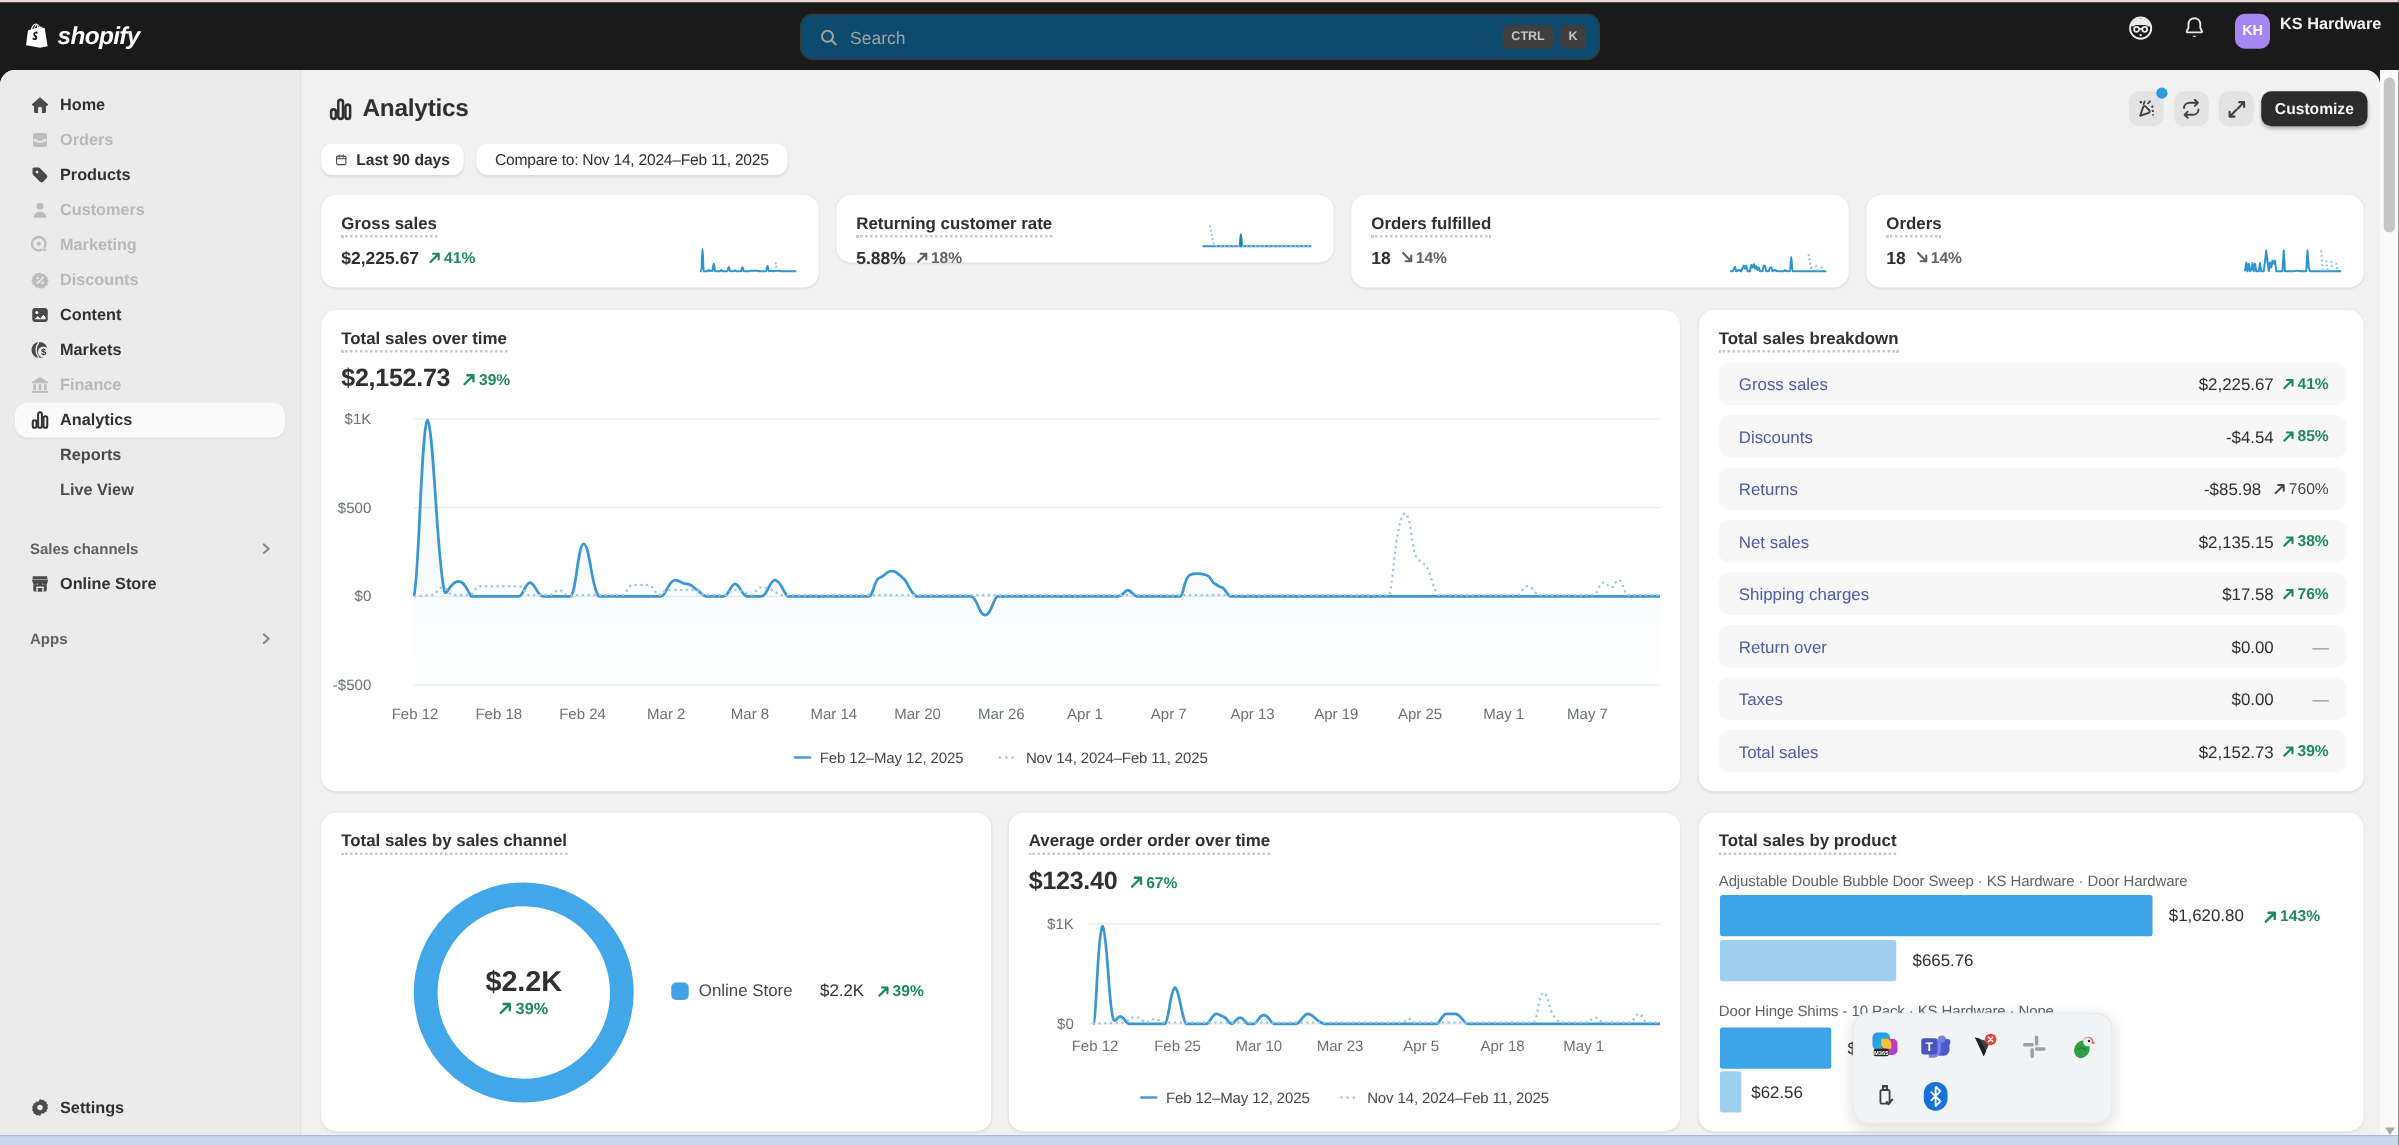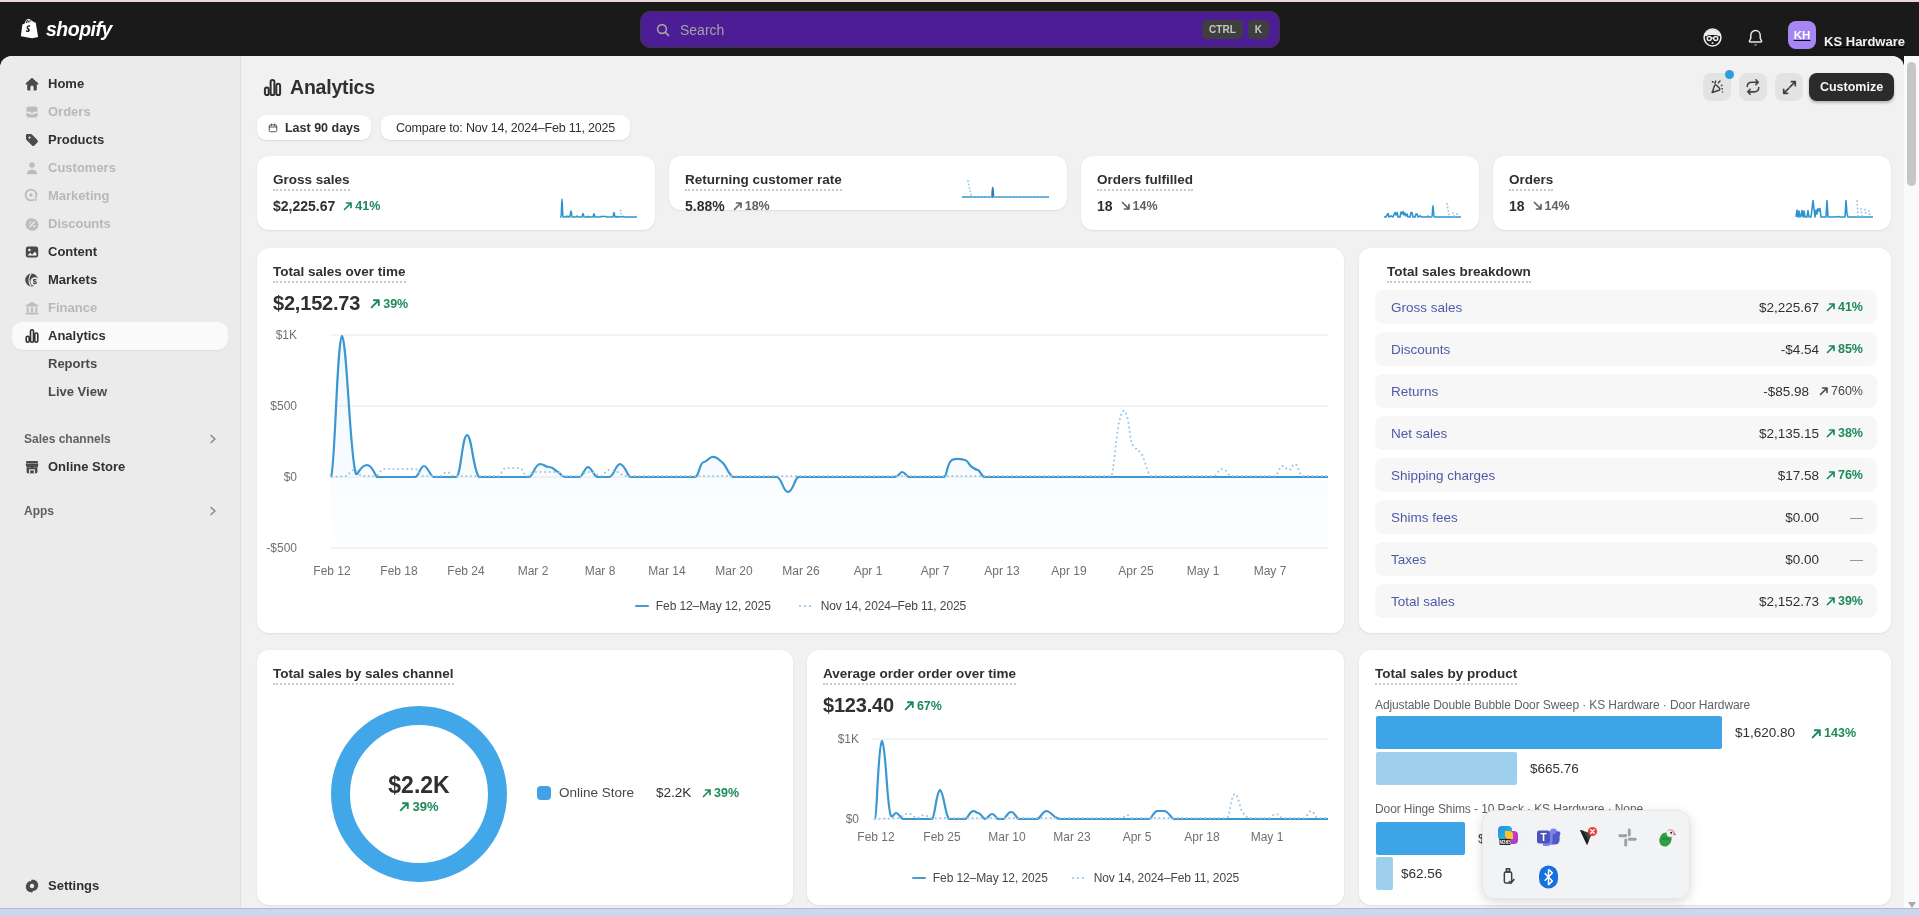--- a/index.html
+++ b/index.html
@@ -10,24 +10,24 @@
 #shell { position:absolute; top:56px; left:0; width:1904px; height:852px; background:#ebebeb; border-radius:12px 12px 0 0; overflow:hidden; }
 #sidebar { position:absolute; top:0; left:0; width:240px; height:852px; background:#ebebeb; }
 #main { position:absolute; top:0; left:240px; width:1664px; height:852px; background:#f1f1f1; border-left:1px solid #e0e0e0; }
 #taskbar { position:absolute; left:0; top:908px; width:1919px; height:8px; background:#ccd6ec; border-top:1px solid #aebbd8; }
 #scroll { position:absolute; left:1904px; top:56px; width:15px; height:852px; background:#fafafa; }
 #thumb { position:absolute; left:3px; top:6px; width:9px; height:124px; background:#c6c6c6; border-radius:5px; }
 #scrollarrow { position:absolute; left:4px; top:846px; width:0; height:0; border-left:4px solid transparent; border-right:4px solid transparent; border-top:6px solid #a9a9a9; }
 
 #logo { position:absolute; left:20px; top:12px; height:30px; display:flex; align-items:center; }
 #logoword { color:#fff; font-size:19.5px; font-weight:700; font-style:italic; letter-spacing:-0.5px; margin-left:5px; }
-#search { position:absolute; left:640px; top:9px; width:640px; height:37px; background:#4c1d95; border:1px solid #3a3a3a; border-radius:10px; display:flex; align-items:center; padding:0 10px 0 14px; }
+#search { position:absolute; left:640px; top:9px; width:640px; height:37px; background:#0c4a6e; border:1px solid #3a3a3a; border-radius:10px; display:flex; align-items:center; padding:0 10px 0 14px; }
 #search .ph { color:#a3a3a3; font-size:14px; margin-left:9px; flex:1; }
 .kbd { background:#3f3f3f; color:#c6c6c6; font-size:10px; font-weight:700; border-radius:5px; padding:4px 7px; margin-left:5px; }
-#topright { position:absolute; right:14px; top:9px; height:38px; display:flex; align-items:flex-end;text-decoration:underline; }
+#topright { position:absolute; right:14px; top:9px; height:38px; display:flex; align-items:flex-start; }
 #avatar { width:28px; height:28px; background:#a586f2; border-radius:8px; color:#fff; font-size:11.5px; font-weight:700; display:flex; align-items:center; justify-content:center; }
 #shopname { color:#f2f2f2; font-size:13px; font-weight:700; margin-left:8px; }
 
 .nav { position:absolute; left:12px; width:216px; height:28px; line-height:28px; font-size:13px; font-weight:600; color:#303030; padding-left:36px; border-radius:10px; }
 .nav.sel { background:#fafafa; box-shadow:0 1px 2px rgba(0,0,0,0.06); }
 .nav.dis { color:#b8b8b8; }
 .nav .ni { position:absolute; left:12px; top:6px; width:16px; height:16px; }
 .nav.sub { padding-left:36px; font-weight:600; color:#4a4a4a; }
 .sechead { position:absolute; left:12px; width:216px; height:28px; line-height:28px; font-size:12px; font-weight:700; color:#616161; padding-left:12px; }
 .chev { position:absolute; right:10px; top:9px; width:10px; height:10px; }
@@ -327,21 +327,21 @@
             <span>Feb 12–May 12, 2025</span>
             <span class="ldots" style="margin-left:28px">
               <i></i>
               <i></i>
               <i></i>
             </span>
             <span>Nov 14, 2024–Feb 11, 2025</span>
           </div>
     </div>
     <div class="card" style="left:1118px;top:192px;width:532px;height:385px">
-      <div style="position:absolute;left:28px;top:14px"><span class="ctitle">Total sales breakdown</span></div>
+      <div style="position:absolute;left:16px;top:14px"><span class="ctitle">Total sales breakdown</span></div>
       <div class="brow" style="top:42px">
             <span class="lbl">Gross sales</span>
             <span class="v">$2,225.67</span>
             <span class="pct g"><svg width="10" height="10" viewBox="0 0 10 10" style="margin-right:2px">
                 <path d="M1.5 8.5 L8 2 M3.5 2 H8 V6.5" stroke="#1e8a5b" stroke-width="1.7" fill="none" stroke-linecap="round" stroke-linejoin="round"></path>
               </svg>41%</span>
           </div>
       <div class="brow" style="top:84px">
             <span class="lbl">Discounts</span>
             <span class="v">-$4.54</span>
@@ -364,21 +364,21 @@
               </svg>38%</span>
           </div>
       <div class="brow" style="top:210px">
             <span class="lbl">Shipping charges</span>
             <span class="v">$17.58</span>
             <span class="pct g"><svg width="10" height="10" viewBox="0 0 10 10" style="margin-right:2px">
                 <path d="M1.5 8.5 L8 2 M3.5 2 H8 V6.5" stroke="#1e8a5b" stroke-width="1.7" fill="none" stroke-linecap="round" stroke-linejoin="round"></path>
               </svg>76%</span>
           </div>
       <div class="brow" style="top:252px">
-            <span class="lbl">Shims fees</span>
+            <span class="lbl">Return over</span>
             <span class="v">$0.00</span>
             <span class="pct">
               <span class="dash">—</span>
             </span>
           </div>
       <div class="brow" style="top:294px">
             <span class="lbl">Taxes</span>
             <span class="v">$0.00</span>
             <span class="pct">
               <span class="dash">—</span>

